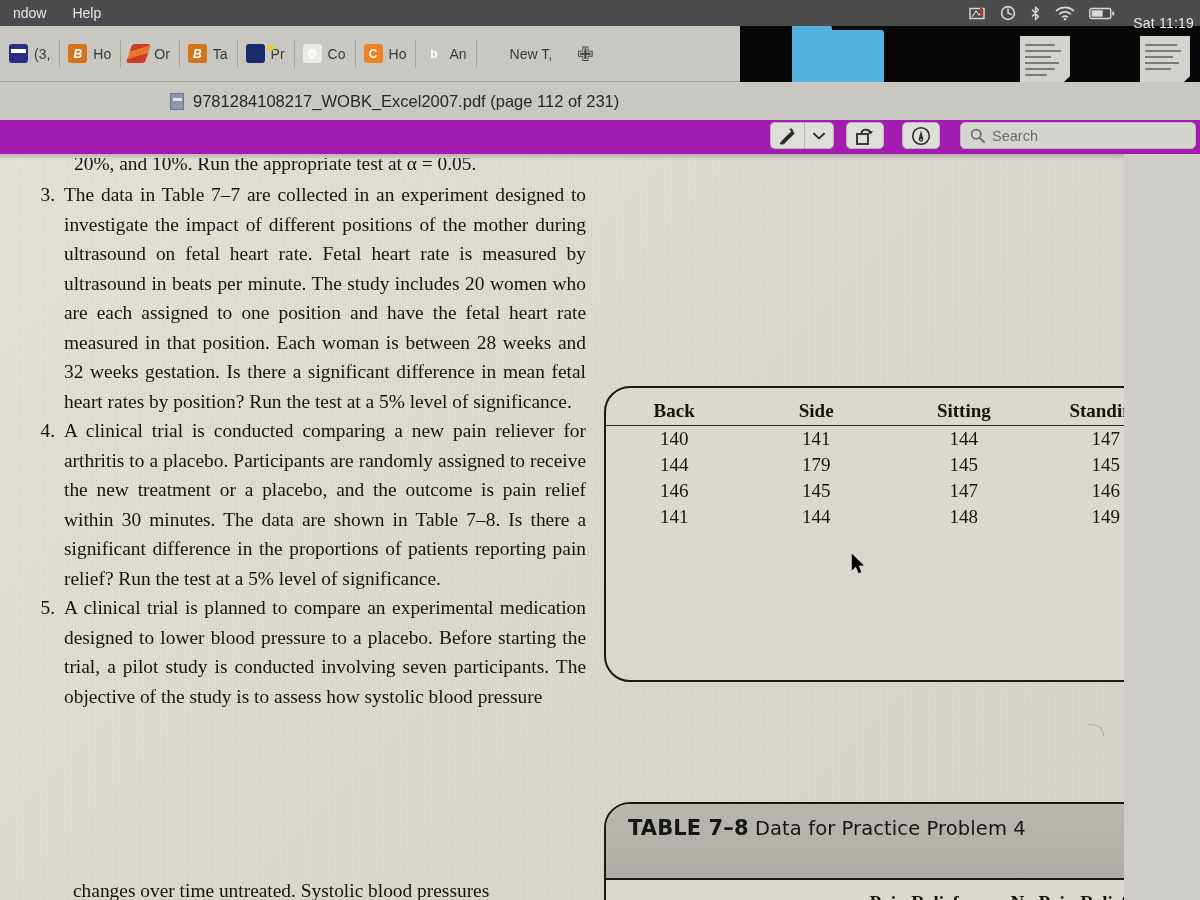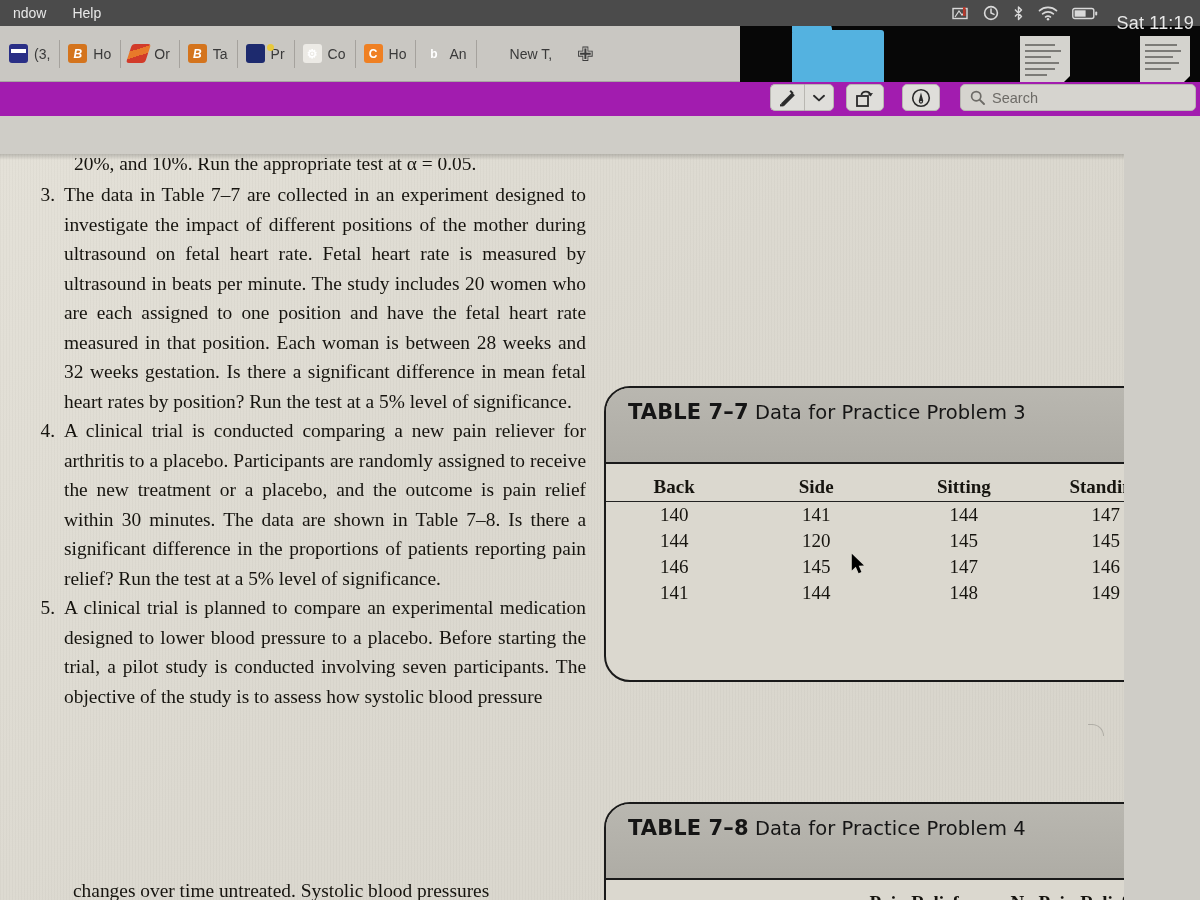--- a/index.html
+++ b/index.html
@@ -73,21 +73,21 @@
     white-space: nowrap;
   }
   .menubar .right {
     margin-left: auto;
     display: flex; align-items: center;
     gap: 14px;
     padding-right: 6px;
     font-size: 13.5px;
   }
   .menubar .right .stat { opacity: .92; display:flex; align-items:center; }
-  .clock { font-size: 18px; letter-spacing: .2px; padding-left: 4px; margin-top: 20px; }
+  .clock { font-size: 14px; letter-spacing: .2px; padding-left: 4px; margin-top: 20px; }
 
   
   .tabstrip {
     position: absolute; left: 0; top: 26px;
     width: 740px; height: 56px;
     background: #c9c7c2;
     border-bottom: 1px solid #a8a6a1;
     display: flex; align-items: center;
     overflow: hidden;
     z-index: 35;
@@ -425,20 +425,24 @@
     </div>
     <div class="tab wide">
       <span class="fav fav-none"></span>
       <span class="tlabel">New T,</span>
     </div>
     <div class="tabplus">✙</div>
   </div>
 
   <div class="win">
 
+    <div class="win-title">
+      <span class="docicon"></span>
+      <span>9781284108217_WOBK_Excel2007.pdf (page 112 of 231)</span>
+    </div>
 
     <div class="win-toolbar">
       <div class="tbtn tb-markup">
         <svg width="20" height="18" viewBox="0 0 20 18">
           <path d="M3 14.5 L14 3.5 L16.8 6.3 L5.8 17.3 Z" fill="#2b2b2b"></path>
           <path d="M2 15.2 L5.4 15.2 L5.4 17.4 L2 17.4 Z" fill="#2b2b2b"></path>
           <path d="M12.2 1.8 L15 4.6" stroke="#2b2b2b" stroke-width="2"></path>
         </svg>
       </div>
       <div class="tbtn tb-chev">
@@ -488,44 +492,40 @@
           <div class="qnum">5.</div>
           <div class="qbody">A clinical trial is planned to compare an experimental medication designed to lower blood pressure to a placebo. Before starting the trial, a pilot study is conducted involving seven participants. The objective of the study is to assess how systolic blood pressure</div>
         </div>
       </div>
 
       <div class="clip-bottom">
         <div class="inner">changes over time untreated. Systolic blood pressures</div>
       </div>
 
       <div class="tablecard" id="table77">
-        <div class="tcard-head">
-          <b>TABLE 7–7</b>
-          <span class="sub">Data for Practice Problem 3</span>
-        </div>
         <div class="tcard-body">
           <table class="data">
             <thead>
               <tr>
                 <th>Back</th>
                 <th>Side</th>
                 <th>Sitting</th>
                 <th>Standing</th>
               </tr>
             </thead>
             <tbody>
               <tr>
                 <td>140</td>
                 <td>141</td>
                 <td>144</td>
                 <td>147</td>
               </tr>
               <tr>
                 <td>144</td>
-                <td>120</td>
+                <td>179</td>
                 <td>145</td>
                 <td>145</td>
               </tr>
               <tr>
                 <td>146</td>
                 <td>145</td>
                 <td>147</td>
                 <td>146</td>
               </tr>
               <tr>

